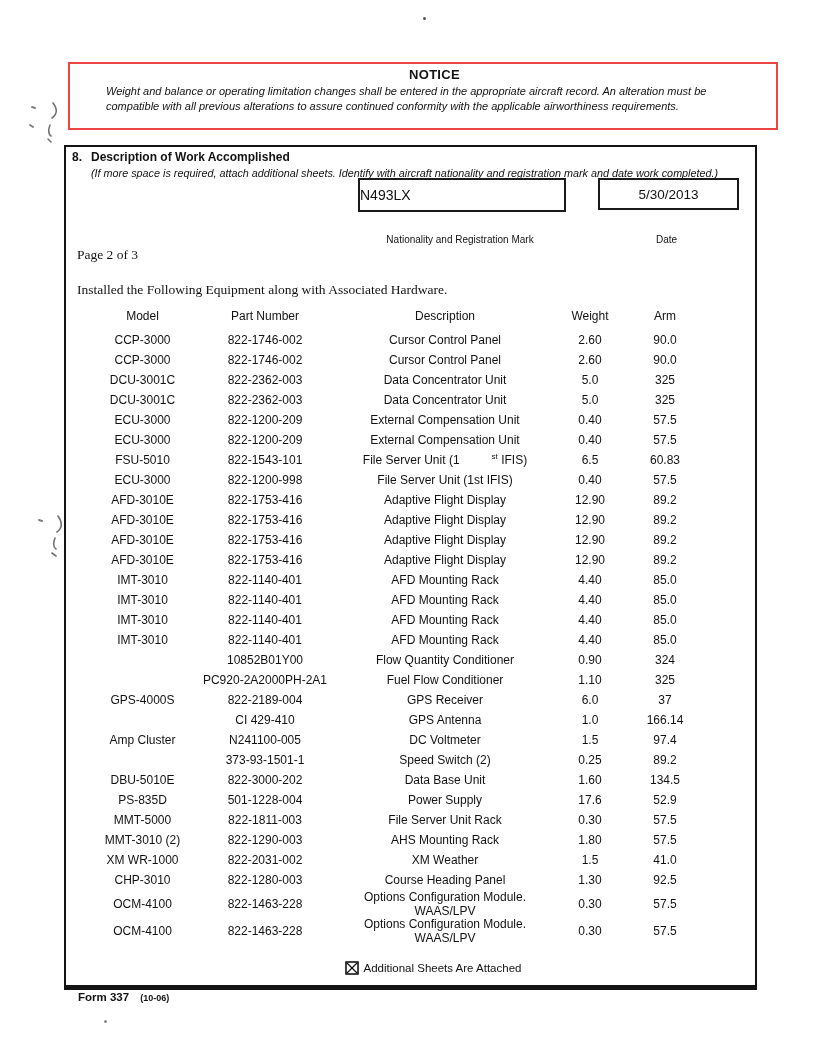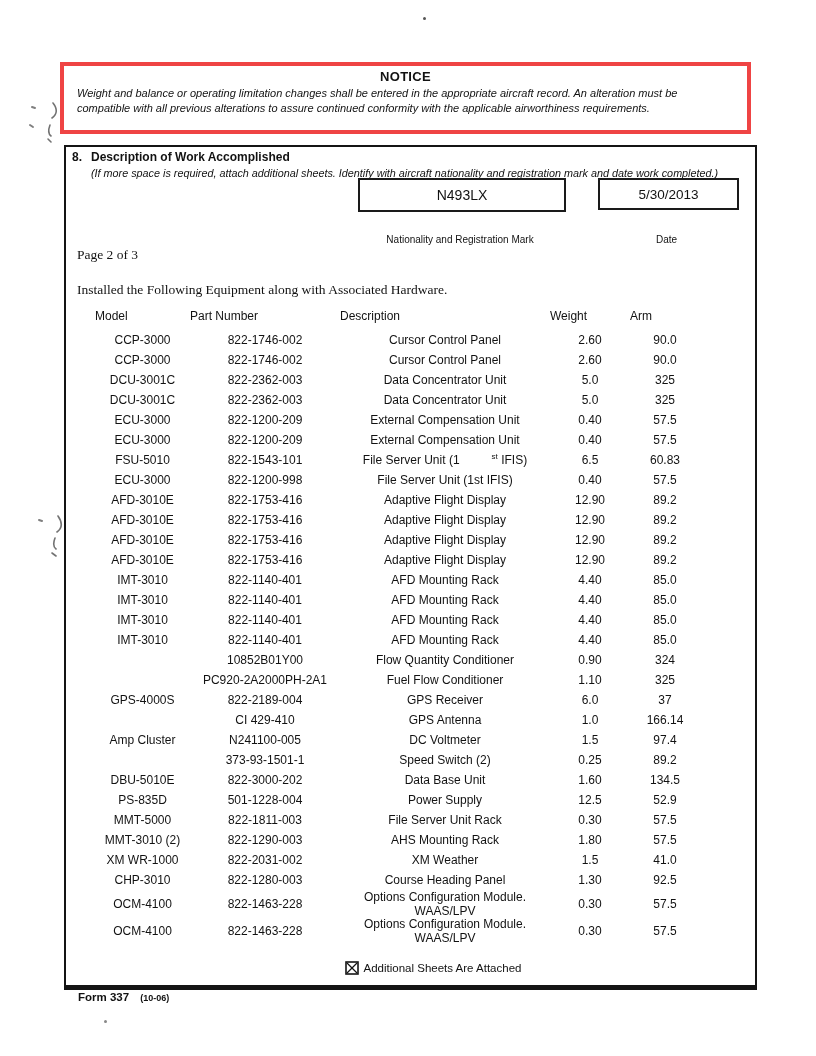--- a/index.html
+++ b/index.html
@@ -2,50 +2,51 @@
 <html><head>
 <meta charset="utf-8">
 <style>
   html,body{margin:0;padding:0;background:#ffffff;}
   .page{
     position:relative;width:816px;height:1056px;background:#ffffff;
     font-family:"Liberation Sans",sans-serif;color:#121212;overflow:hidden;
   }
   
   .notice-box{
-    position:absolute;left:60px;top:62px;width:683px;height:64px;
-    border:4px solid #ef4444;
+    position:absolute;left:68px;top:62px;width:683px;height:64px;
+    border:2px solid #ef4444;
+    padding-left:23px;
   }
   .notice-title{text-align:center;font-weight:bold;font-size:13px;margin-top:3px;letter-spacing:.3px;}
   .notice-body{font-style:italic;font-size:11px;line-height:1.4;margin:2px 10px 0 13px;}
   
   .main-box{
     position:absolute;left:64px;top:145px;width:689px;height:838px;
     border:2px solid #141414;border-bottom-width:5px;
   }
   .sec-heading{position:absolute;left:6px;top:3px;font-size:12px;font-weight:bold;}
   .sec-heading .sec-num{margin-right:9px;}
   .sec-subtitle{position:absolute;left:25px;top:20px;font-size:10.8px;font-style:italic;white-space:nowrap;}
   .reg-box{
     position:absolute;left:292px;top:31px;width:204px;height:30px;border:2px solid #1a1a1a;
-    display:flex;align-items:center;justify-content:center;font-size:14px;
+    display:flex;align-items:center;font-size:14px;
   }
   .date-box{
     position:absolute;left:532px;top:31px;width:137px;height:28px;border:2px solid #1a1a1a;
     display:flex;align-items:center;justify-content:center;font-size:13.5px;
   }
   .reg-label{position:absolute;left:292px;top:87px;width:204px;text-align:center;font-size:10px;}
   .date-label{position:absolute;left:532px;top:87px;width:137px;text-align:center;font-size:10px;}
   .page-line{position:absolute;left:11px;top:100px;font-family:"Liberation Serif",serif;font-size:13.5px;}
   .intro-line{position:absolute;left:11px;top:135px;font-family:"Liberation Serif",serif;font-size:13.5px;}
   
   .eq-table{position:absolute;left:29px;top:162px;width:605px;font-size:12px;}
   .thead,.trow{display:grid;grid-template-columns:95px 150px 210px 80px 70px;}
   .thead{height:22px;}
-  .thead div{text-align:left;}
+  .thead div{text-align:center;}
   .trow{height:20px;align-items:center;}
   .trow.tall{height:27px;}
   .tcell{text-align:center;line-height:1.1;}
   .tcell.c2{padding:0 8px;}
   .tcell sup{font-size:8px;line-height:0;padding-left:32px;}
   
   .attach-row{
     position:absolute;left:0;right:0;top:812px;height:18px;
     display:flex;justify-content:center;align-items:center;gap:5px;font-size:11.5px;padding-left:45px;
   }
@@ -270,21 +271,21 @@
             <div class="tcell c0">DBU-5010E</div>
             <div class="tcell c1">822-3000-202</div>
             <div class="tcell c2">Data Base Unit</div>
             <div class="tcell c3">1.60</div>
             <div class="tcell c4">134.5</div>
           </div>
           <div class="trow">
             <div class="tcell c0">PS-835D</div>
             <div class="tcell c1">501-1228-004</div>
             <div class="tcell c2">Power Supply</div>
-            <div class="tcell c3">12.5</div>
+            <div class="tcell c3">17.6</div>
             <div class="tcell c4">52.9</div>
           </div>
           <div class="trow">
             <div class="tcell c0">MMT-5000</div>
             <div class="tcell c1">822-1811-003</div>
             <div class="tcell c2">File Server Unit Rack</div>
             <div class="tcell c3">0.30</div>
             <div class="tcell c4">57.5</div>
           </div>
           <div class="trow">

